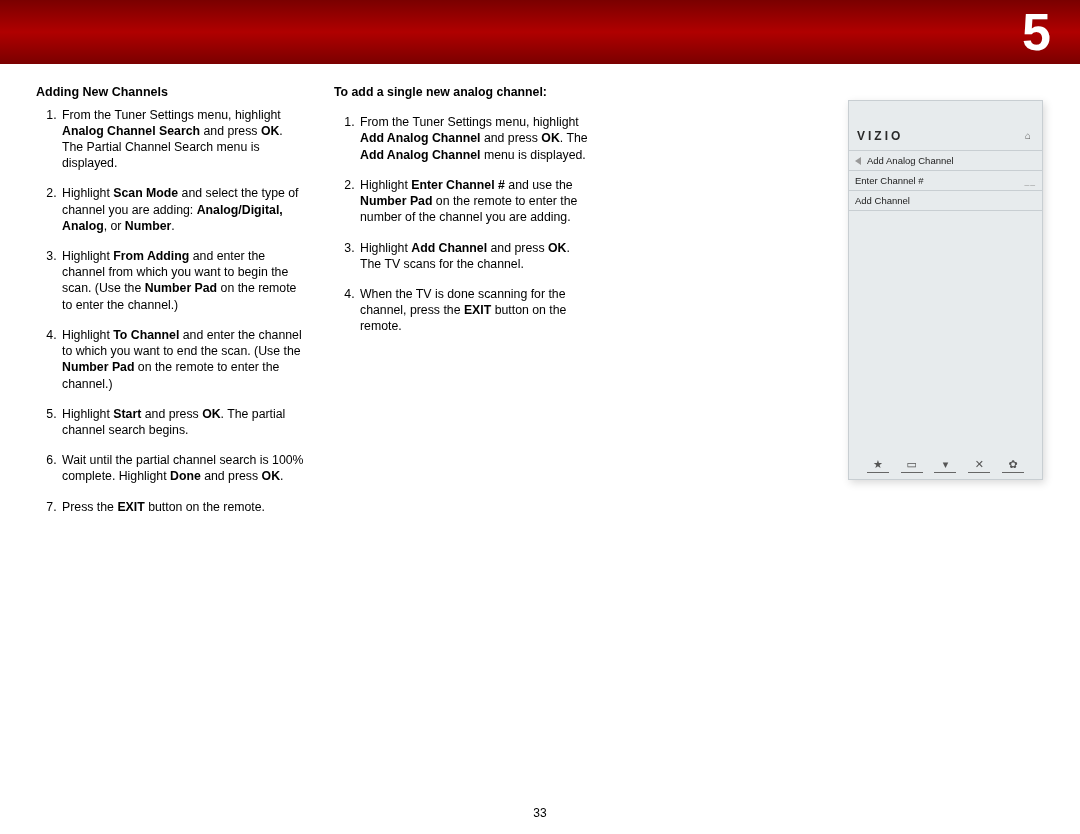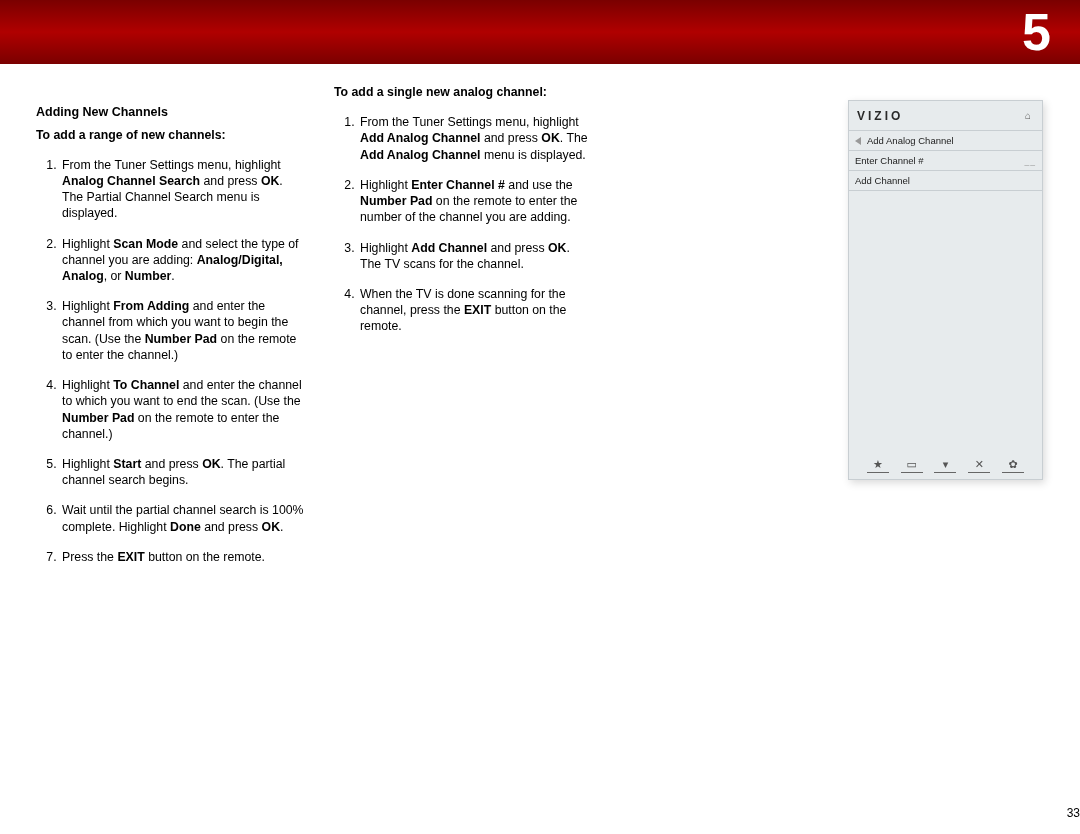--- a/index.html
+++ b/index.html
@@ -2,51 +2,50 @@
 <html><head>
 <meta charset="utf-8">
 <style>
   * { box-sizing: border-box; margin: 0; padding: 0; }
   html, body { width: 1080px; height: 834px; font-family: Arial, Helvetica, sans-serif; background: #fff; color: #000; }
   .page { width: 1080px; height: 834px; position: relative; }
   .header-band { position: absolute; top: 0; left: 0; width: 1080px; height: 64px; background: linear-gradient(#7a0000, #b00000 50%, #7a0000); }
   .header-number { position: absolute; right: 28px; top: 0; color: #fff; font-size: 52px; font-weight: bold; line-height: 64px; letter-spacing: 1px; }
   .content { position: absolute; top: 84px; left: 36px; width: 1020px; display: flex; gap: 28px; }
   .col { width: 270px; font-size: 12.3px; line-height: 1.32; }
-  .col1 { width: 270px; margin-top: 20px; }
+  .col1 { width: 270px; }
   .col2 { width: 258px; }
   .heading { font-weight: bold; font-size: 12.5px; margin-bottom: 6px; }
   .para { margin-bottom: 14px; text-align: justify; }
   .intro { margin-bottom: 14px; font-weight: bold; }
   ol { list-style: decimal; padding-left: 24px; }
   ol li { margin-bottom: 14px; padding-left: 2px; }
   
   .osd-wrap { position: absolute; top: 100px; left: 848px; width: 195px; height: 380px; background: #e7ebed; border: 1px solid #c8ced2; box-shadow: 2px 3px 8px rgba(0,0,0,0.15); }
-  .osd-header { height: 30px; display: flex; align-items: center; justify-content: space-between; padding: 0 8px; font-size: 12px; font-weight: bold; letter-spacing: 3px; color: #2a2a2a; border-bottom: 1px solid #c8ced2; }
+  .osd-header { height: 30px; display: flex; align-items: center; justify-content: space-between; padding: 0 8px; font-size: 12px; font-weight: bold; letter-spacing: 3px; color: #2a2a2a; border-bottom: 1px solid #c8ced2; margin-top: 20px; }
   .osd-header .home { font-size: 10px; color: #555; }
   .osd-crumb { height: 20px; display: flex; align-items: center; padding: 0 6px; font-size: 9.5px; border-bottom: 1px solid #c8ced2; color: #222; gap: 6px; }
   .osd-crumb .back-tri { display: inline-block; border-top: 4px solid transparent; border-bottom: 4px solid transparent; border-right: 6px solid #999; }
   .osd-row { height: 20px; display: flex; align-items: center; justify-content: space-between; padding: 0 6px; font-size: 9.5px; border-bottom: 1px solid #c8ced2; color: #222; }
   .osd-row .dash { color: #999; letter-spacing: 1px; font-family: Liberation Serif, serif; }
   .osd-footer { position: absolute; bottom: 6px; left: 0; width: 100%; display: flex; justify-content: space-evenly; align-items: center; padding: 0 6px; }
   .osd-footer span { font-size: 11px; color: #555; border-bottom: 1.5px solid #666; padding-bottom: 1px; width: 22px; text-align: center; }
-  .page-num { position: absolute; bottom: 14px; left: 0; width: 1080px; text-align: right; font-size: 12px; }
+  .page-num { position: absolute; bottom: 14px; left: 0; width: 1080px; text-align: center; font-size: 12px; }
 </style>
 </head>
 <body>
 
 <div class="page">
   <div class="header-band">
     <div class="header-number">5</div>
   </div>
 
   <div class="content">
     <div class="col col1">
       <div class="heading">Adding New Channels</div>
-      <div class="intro">To add a range of new channels:</div>
       <ol id="list1">
           <li>From the Tuner Settings menu, highlight <b>Analog Channel Search</b> and press <b>OK</b>. The Partial Channel Search menu is displayed.</li>
           <li>Highlight <b>Scan Mode</b> and select the type of channel you are adding: <b>Analog/Digital, Analog</b>, or <b>Number</b>.</li>
           <li>Highlight <b>From Adding</b> and enter the channel from which you want to begin the scan. (Use the <b>Number Pad</b> on the remote to enter the channel.)</li>
           <li>Highlight <b>To Channel</b> and enter the channel to which you want to end the scan. (Use the <b>Number Pad</b> on the remote to enter the channel.)</li>
           <li>Highlight <b>Start</b> and press <b>OK</b>. The partial channel search begins.</li>
           <li>Wait until the partial channel search is 100% complete. Highlight <b>Done</b> and press <b>OK</b>.</li>
           <li>Press the <b>EXIT</b> button on the remote.</li>
         </ol>
     </div>

